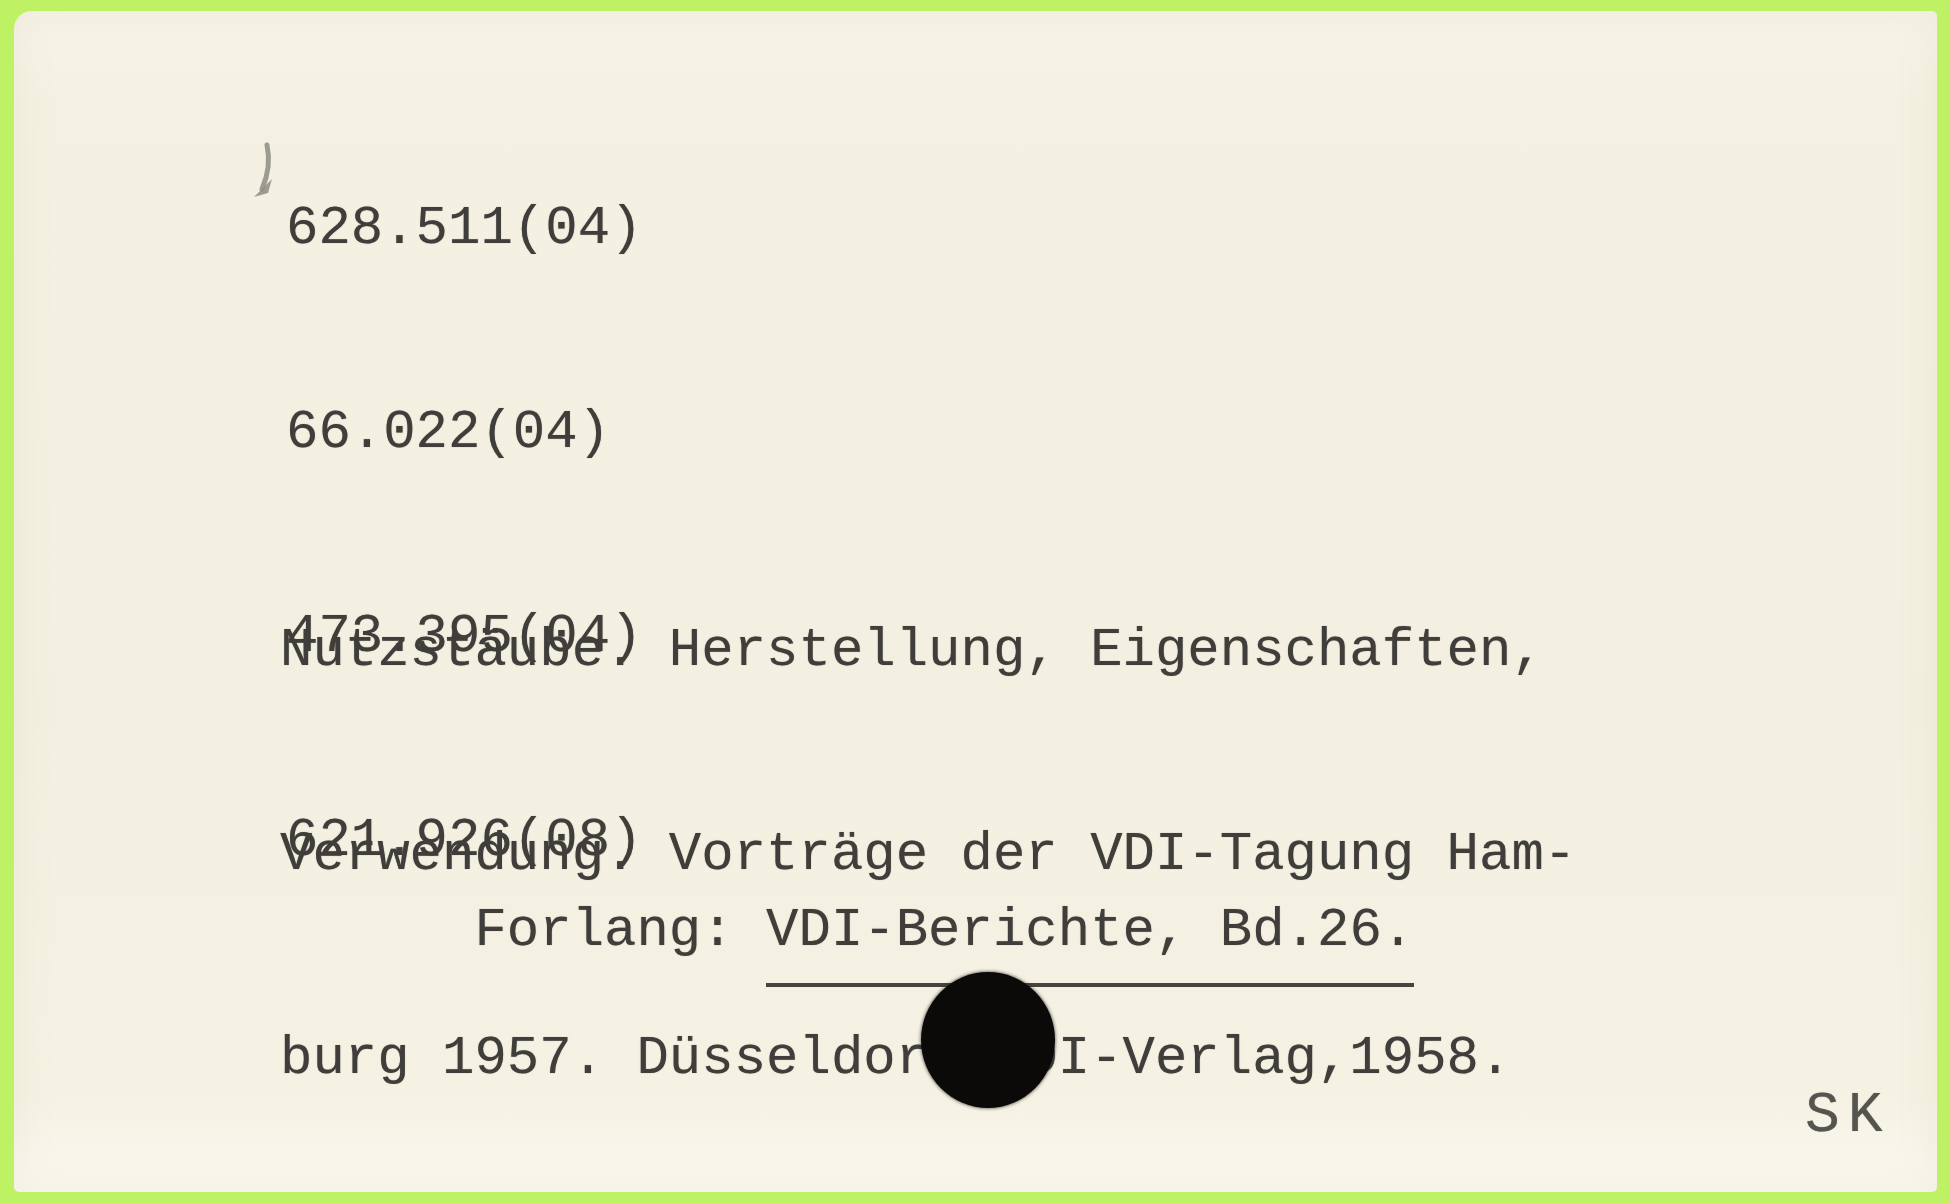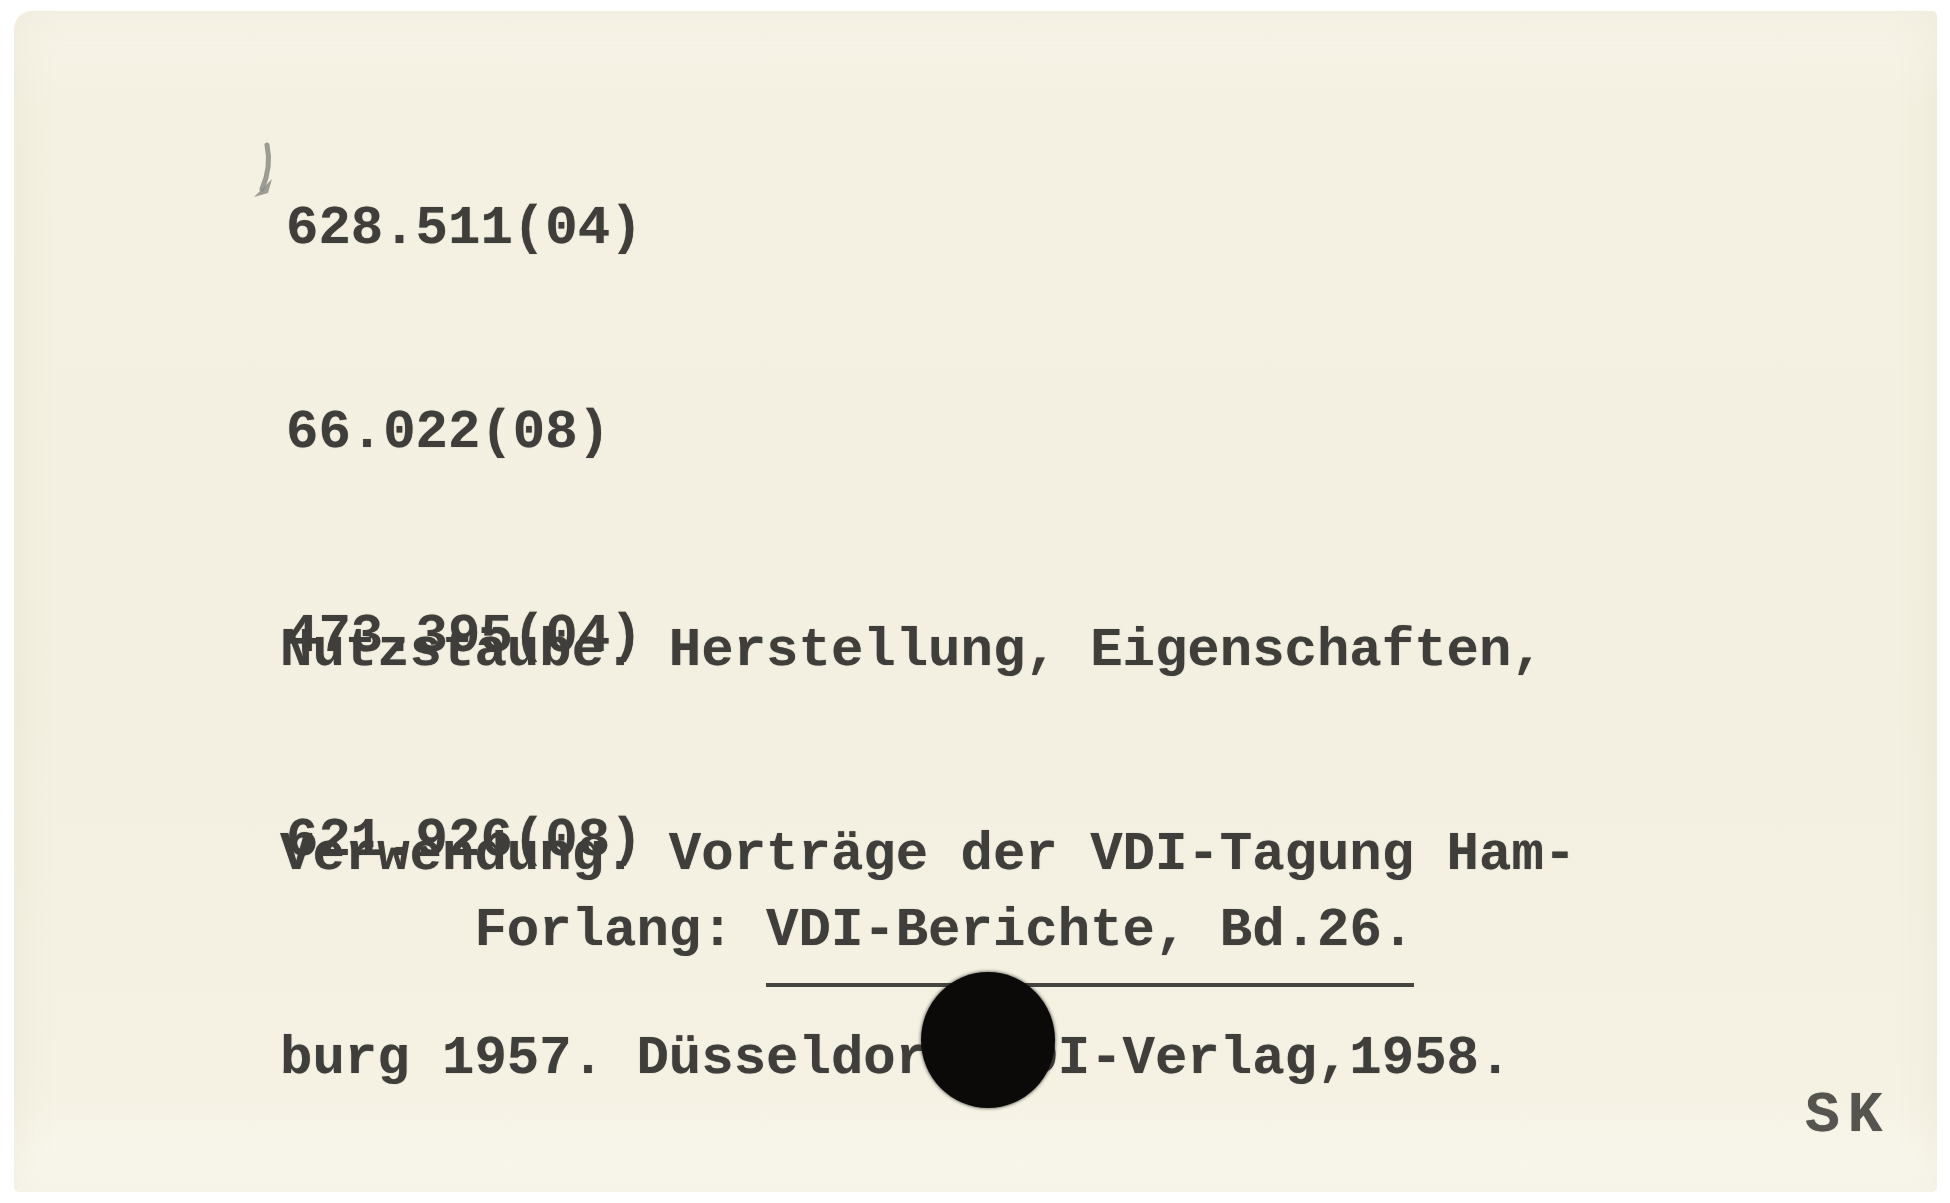--- a/index.html
+++ b/index.html
@@ -8,22 +8,21 @@
     background: #030303;
     width: 1950px;
     height: 1203px;
     overflow: hidden;
     font-family: "Liberation Mono", monospace;
   }
   .scan-surround {
     position: absolute;
     left: 0; top: 0;
     width: 1950px; height: 1203px;
-    background: #ffffff;
-    font-weight: bold;
+    background: #bef264;
   }
   .catalog-card {
     position: absolute;
     left: 14px;
     top: 11px;
     width: 1923px;
     height: 1181px;
     background: linear-gradient(180deg, #f7f4e8 0%, #f4f1e2 8%, #f3f0e1 60%, #f5f2e4 92%, #faf8ef 100%);
     border-radius: 18px 5px 5px 5px;
     box-shadow: inset 0 0 40px rgba(180,170,130,0.12);
@@ -91,21 +90,21 @@
 <div class="scan-surround">
   <div class="catalog-card">
 
     <svg class="pencil-mark" viewBox="0 0 34 68">
       <path d="M21 4 C24 18 23 32 16 48" fill="none" stroke="#8d8d84" stroke-width="5" stroke-linecap="round" opacity="0.85"></path>
       <path d="M16 48 L26 38 L22 52 L8 56 Z" fill="#8d8d84" opacity="0.85"></path>
     </svg>
 
     <div class="class-numbers typewritten">
       <div>628.511(04)</div>
-      <div>66.022(08)</div>
+      <div>66.022(04)</div>
       <div>473.395(04)</div>
       <div>621.926(08)</div>
     </div>
 
     <div class="body-block typewritten">
       <div>Nutzstäube. Herstellung, Eigenschaften,</div>
       <div>Verwendung. Vorträge der VDI-Tagung Ham-</div>
       <div>burg 1957. Düsseldorf,VDI-Verlag,1958.</div>
       
     </div>

